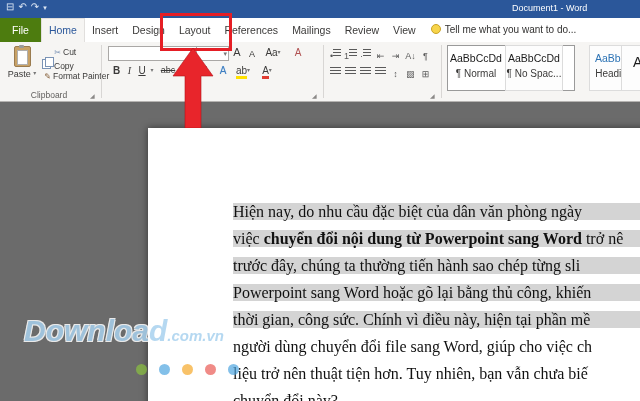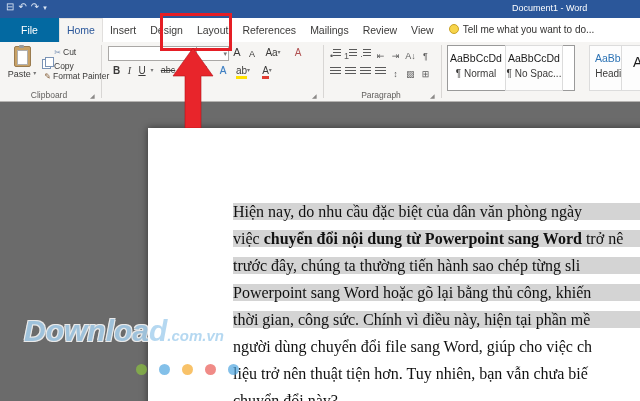--- a/index.html
+++ b/index.html
@@ -8,21 +8,21 @@
   .abs{position:absolute;}
 
   
   .titlebar{position:absolute;top:0;left:0;right:0;height:18px;background:#2b579a;z-index:5;}
   .qat{position:absolute;left:6px;top:1px;color:#dce6f4;font-size:10px;letter-spacing:4px;}
   .doc-title{position:absolute;left:512px;top:3px;font-size:9px;color:#ffffff;}
 
   
   .tabrow{position:absolute;top:18px;left:0;right:0;height:24px;background:#ffffff;z-index:5;white-space:nowrap;}
   .tab{display:inline-block;height:24px;line-height:24px;padding:0 7px;font-size:10.5px;color:#3b3a39;vertical-align:top;}
-  .tab-file{background:#0369a1;color:#ffffff;padding:0 21px;}
+  .tab-file{background:#4d7c0f;color:#ffffff;padding:0 12px;}
   .tab-active{background:#f6f5f3;color:#2b579a;border:1px solid #e1dfdd;border-bottom:none;line-height:22px;}
   .tellme{display:inline-block;height:24px;line-height:24px;margin-left:8px;font-size:10px;color:#323130;}
   .bulb{display:inline-block;width:8px;height:8px;border-radius:50%;background:#f7d44a;border:1px solid #c9a227;margin-right:4px;vertical-align:-1px;}
 
   
   .ribbon{position:absolute;top:42px;left:0;right:0;height:59px;background:#f6f5f3;border-bottom:1px solid #b5b3b1;z-index:5;}
   .gdiv{position:absolute;top:3px;bottom:3px;width:1px;background:#d8d6d4;}
   .glabel{position:absolute;bottom:1px;font-size:8.5px;color:#605e5c;text-align:center;}
   .launcher{position:absolute;bottom:2px;font-size:6px;color:#8a8886;}
 
@@ -119,21 +119,20 @@
   <div class="fbtn" style="left:180px;top:21px;width:15px;font-size:9px;">x₂</div>
   <div class="fbtn" style="left:196px;top:21px;width:15px;font-size:9px;">x²</div>
   <div class="fbtn ef" style="left:216px;top:21px;width:14px;">A</div>
   <div class="fbtn" style="left:234px;top:21px;width:18px;"><span class="hl-bar">ab</span><span class="car2">▾</span></div>
   <div class="fbtn" style="left:258px;top:21px;width:18px;"><span class="fc-bar">A</span><span class="car2">▾</span></div>
   <div class="launcher" style="left:312px;">◢</div>
   <div class="gdiv" style="left:323px;"></div>
 
   <div class="abs" style="left:328px;top:3px;white-space:nowrap;"><span class="picn">•<span class="ln" style="width:8px;"></span></span><span class="picn">1<span class="ln" style="width:8px;"></span></span><span class="picn">·<span class="ln" style="width:8px;"></span></span><span class="picn">⇤</span><span class="picn">⇥</span><span class="picn">A↓</span><span class="picn">¶</span></div>
   <div class="abs" style="left:328px;top:21px;white-space:nowrap;"><span class="picn"><span class="ln"></span></span><span class="picn"><span class="ln"></span></span><span class="picn"><span class="ln"></span></span><span class="picn"><span class="ln"></span></span><span class="picn">↕</span><span class="picn">▨</span><span class="picn">⊞</span></div>
-  <div class="glabel" style="left:325px;width:112px;">Paragraph</div>
   <div class="launcher" style="left:430px;">◢</div>
   <div class="gdiv" style="left:441px;"></div>
 
   <div class="stylecard sel" style="left:447px;">
     <div class="st-prev">AaBbCcDd</div>
     <div class="st-name">¶ Normal</div>
   </div>
   <div class="stylecard" style="left:505px;">
     <div class="st-prev">AaBbCcDd</div>
     <div class="st-name">¶ No Spac...</div>

